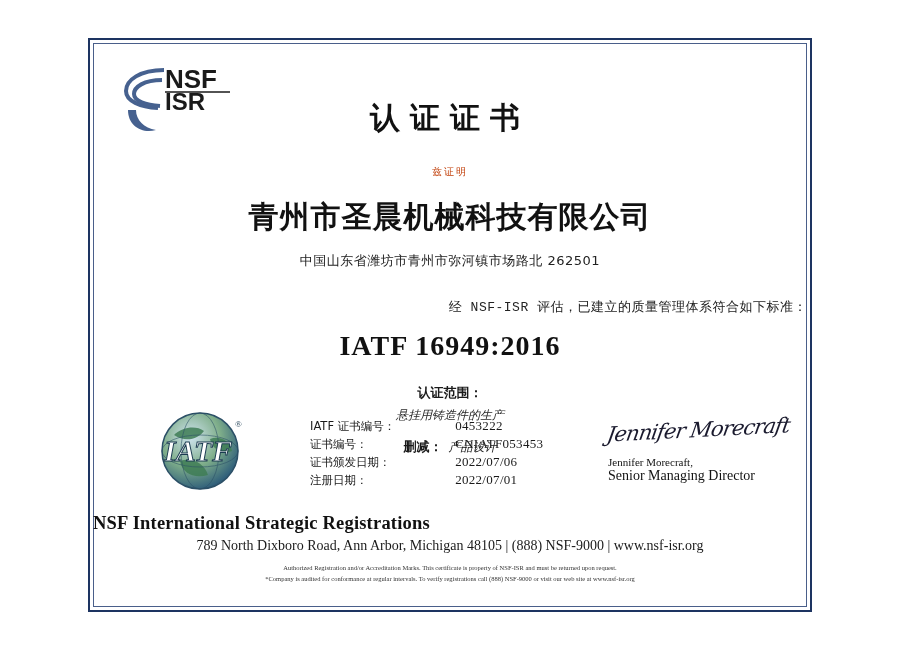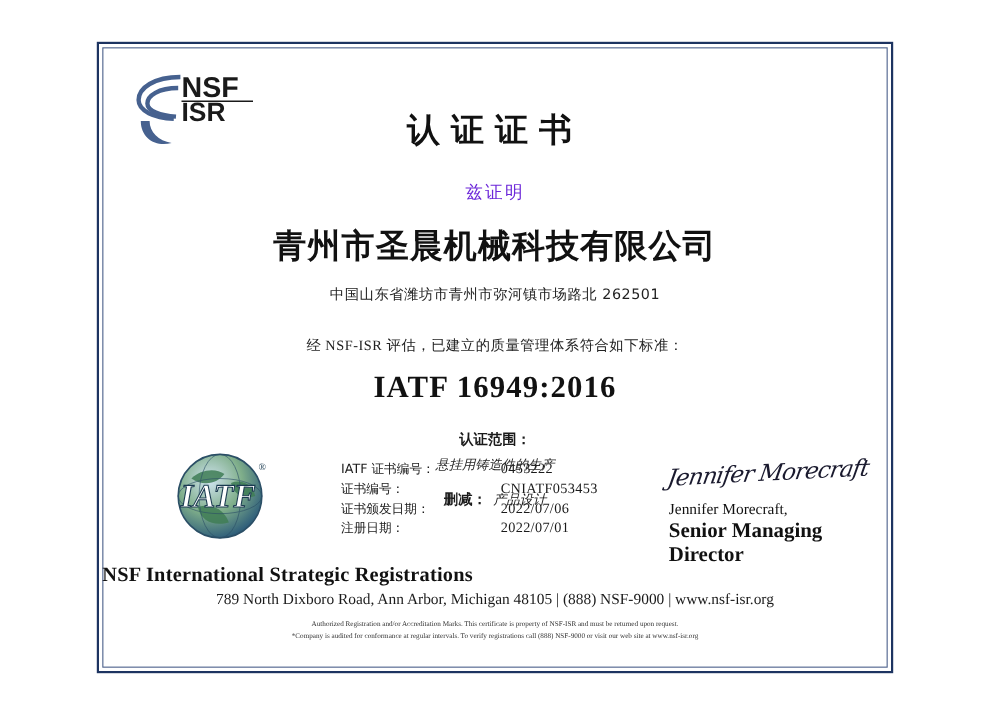--- a/index.html
+++ b/index.html
@@ -67,45 +67,46 @@
     margin-top: 55px;
     font-family: "DejaVu Sans", sans-serif;
     font-size: 30px;
     font-weight: bold;
     letter-spacing: 10px;
     color: #111111;
   }
   .subtitle-cn {
     margin-top: 26px;
     font-family: "DejaVu Sans", sans-serif;
-    font-size: 16px;
-    color: #6d28d9;
+    font-size: 10px;
+    color: #c2410c;
     letter-spacing: 2px;
   }
   .company-cn {
     margin-top: 18px;
     font-family: "DejaVu Sans", sans-serif;
     font-size: 30px;
     font-weight: bold;
     color: #111111;
     letter-spacing: 1px;
   }
   .address-cn {
     margin-top: 14px;
     font-family: "DejaVu Sans", sans-serif;
     font-size: 13px;
     color: #222222;
     letter-spacing: 0.5px;
   }
   .assessed-cn {
     margin-top: 28px;
-    font-family: Liberation Serif, serif;
+    font-family: Liberation Mono, monospace;
     font-size: 13px;
     color: #222222;
     letter-spacing: 0.5px;
+    text-align: right;
   }
   .standard {
     margin-top: 14px;
     font-family: "Liberation Serif", serif;
     font-size: 28px;
     font-weight: bold;
     color: #111111;
     letter-spacing: 1px;
   }
   .scope-label {
@@ -163,28 +164,27 @@
     font-style: italic;
     font-size: 21px;
     color: #1a1a2e;
     transform: skewX(-12deg) rotate(-3deg);
     letter-spacing: -1px;
     white-space: nowrap;
   }
   .sig-name {
     margin-top: 14px;
     font-family: "Liberation Serif", serif;
+    font-size: 11px;
+    color: #111111;
+  }
+  .sig-title {
+    font-family: "Liberation Serif", serif;
     font-size: 14px;
     color: #111111;
-  }
-  .sig-title {
-    font-family: "Liberation Serif", serif;
-    font-size: 19px;
-    color: #111111;
-    font-weight: bold;
   }
 
   .org-name {
     position: absolute;
     left: 93px;
     top: 513px;
     width: 714px;
     text-align: left;
     font-family: "Liberation Serif", serif;
     font-size: 18.5px;

